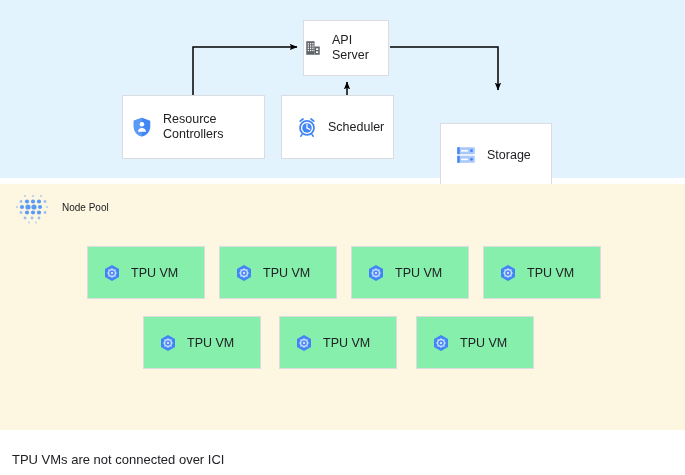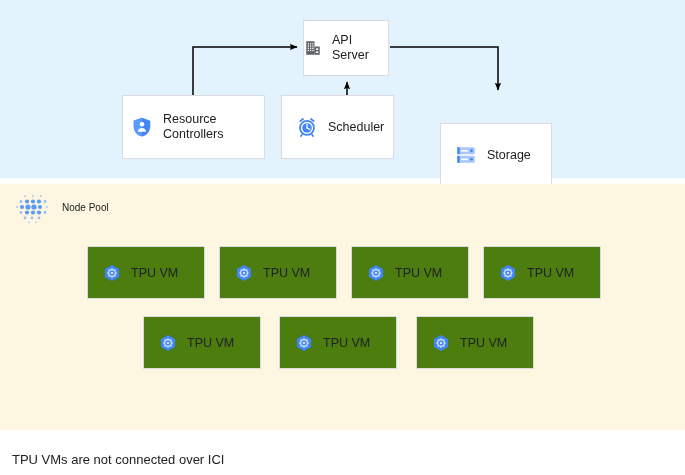--- a/index.html
+++ b/index.html
@@ -47,21 +47,21 @@
   .node .ic{flex:0 0 auto;display:block;}
 
   
   #api-server-node   {left:303px;top:20px; width:86px; height:56px; }
   #resource-controllers-node{left:122px;top:95px;width:143px;height:64px;padding-left:8px;}
   #scheduler-node    {left:281px;top:95px;width:113px;height:64px;padding-left:14px;}
   #storage-node      {left:440px;top:95px;width:112px;height:64px;padding-left:14px;margin-top:28px;}
 
   
   .tpu-node{
-    position:absolute;background:#4d7c0f;border:1px solid #dadce0;
+    position:absolute;background:#86efac;border:1px solid #dadce0;
     box-sizing:border-box;display:flex;align-items:center;gap:9px;
     padding-left:14px;width:118px;height:53px;
   }
   .tpu-label{font-size:12.5px;color:#202124;}
 
   
   #connectors{position:absolute;left:0;top:0;width:685px;height:475px;pointer-events:none;}
 
   
   #caption{

